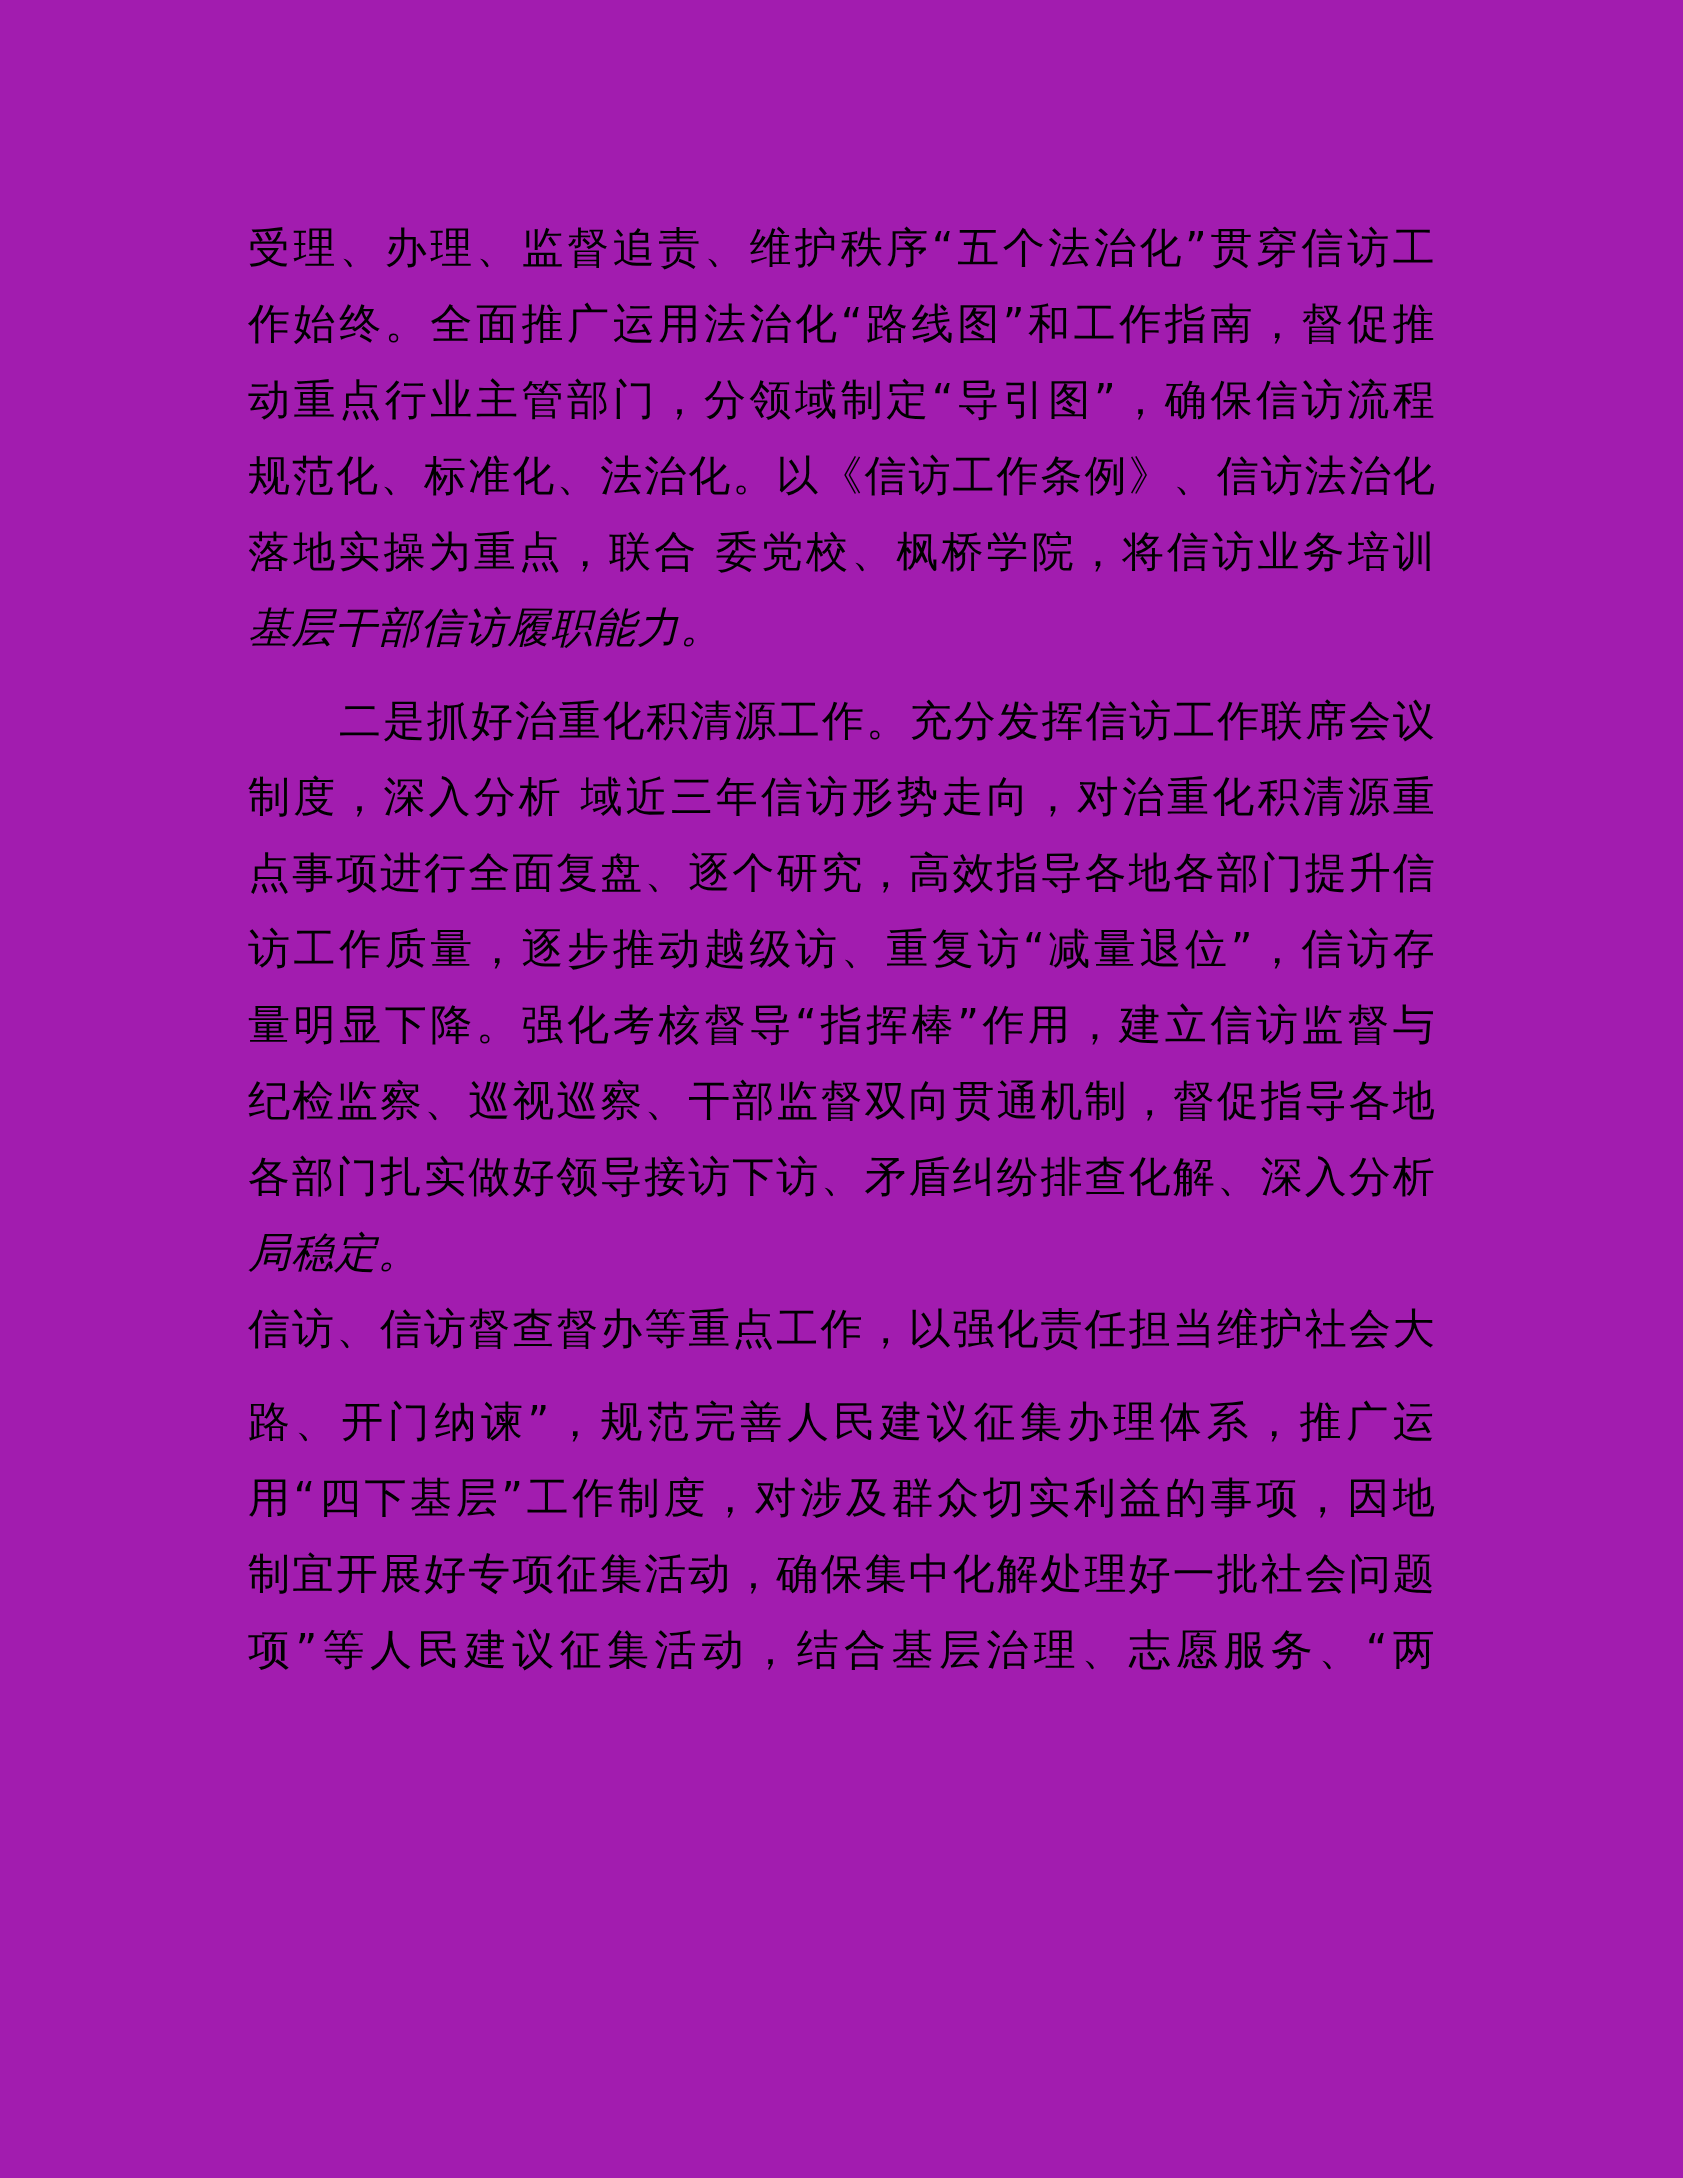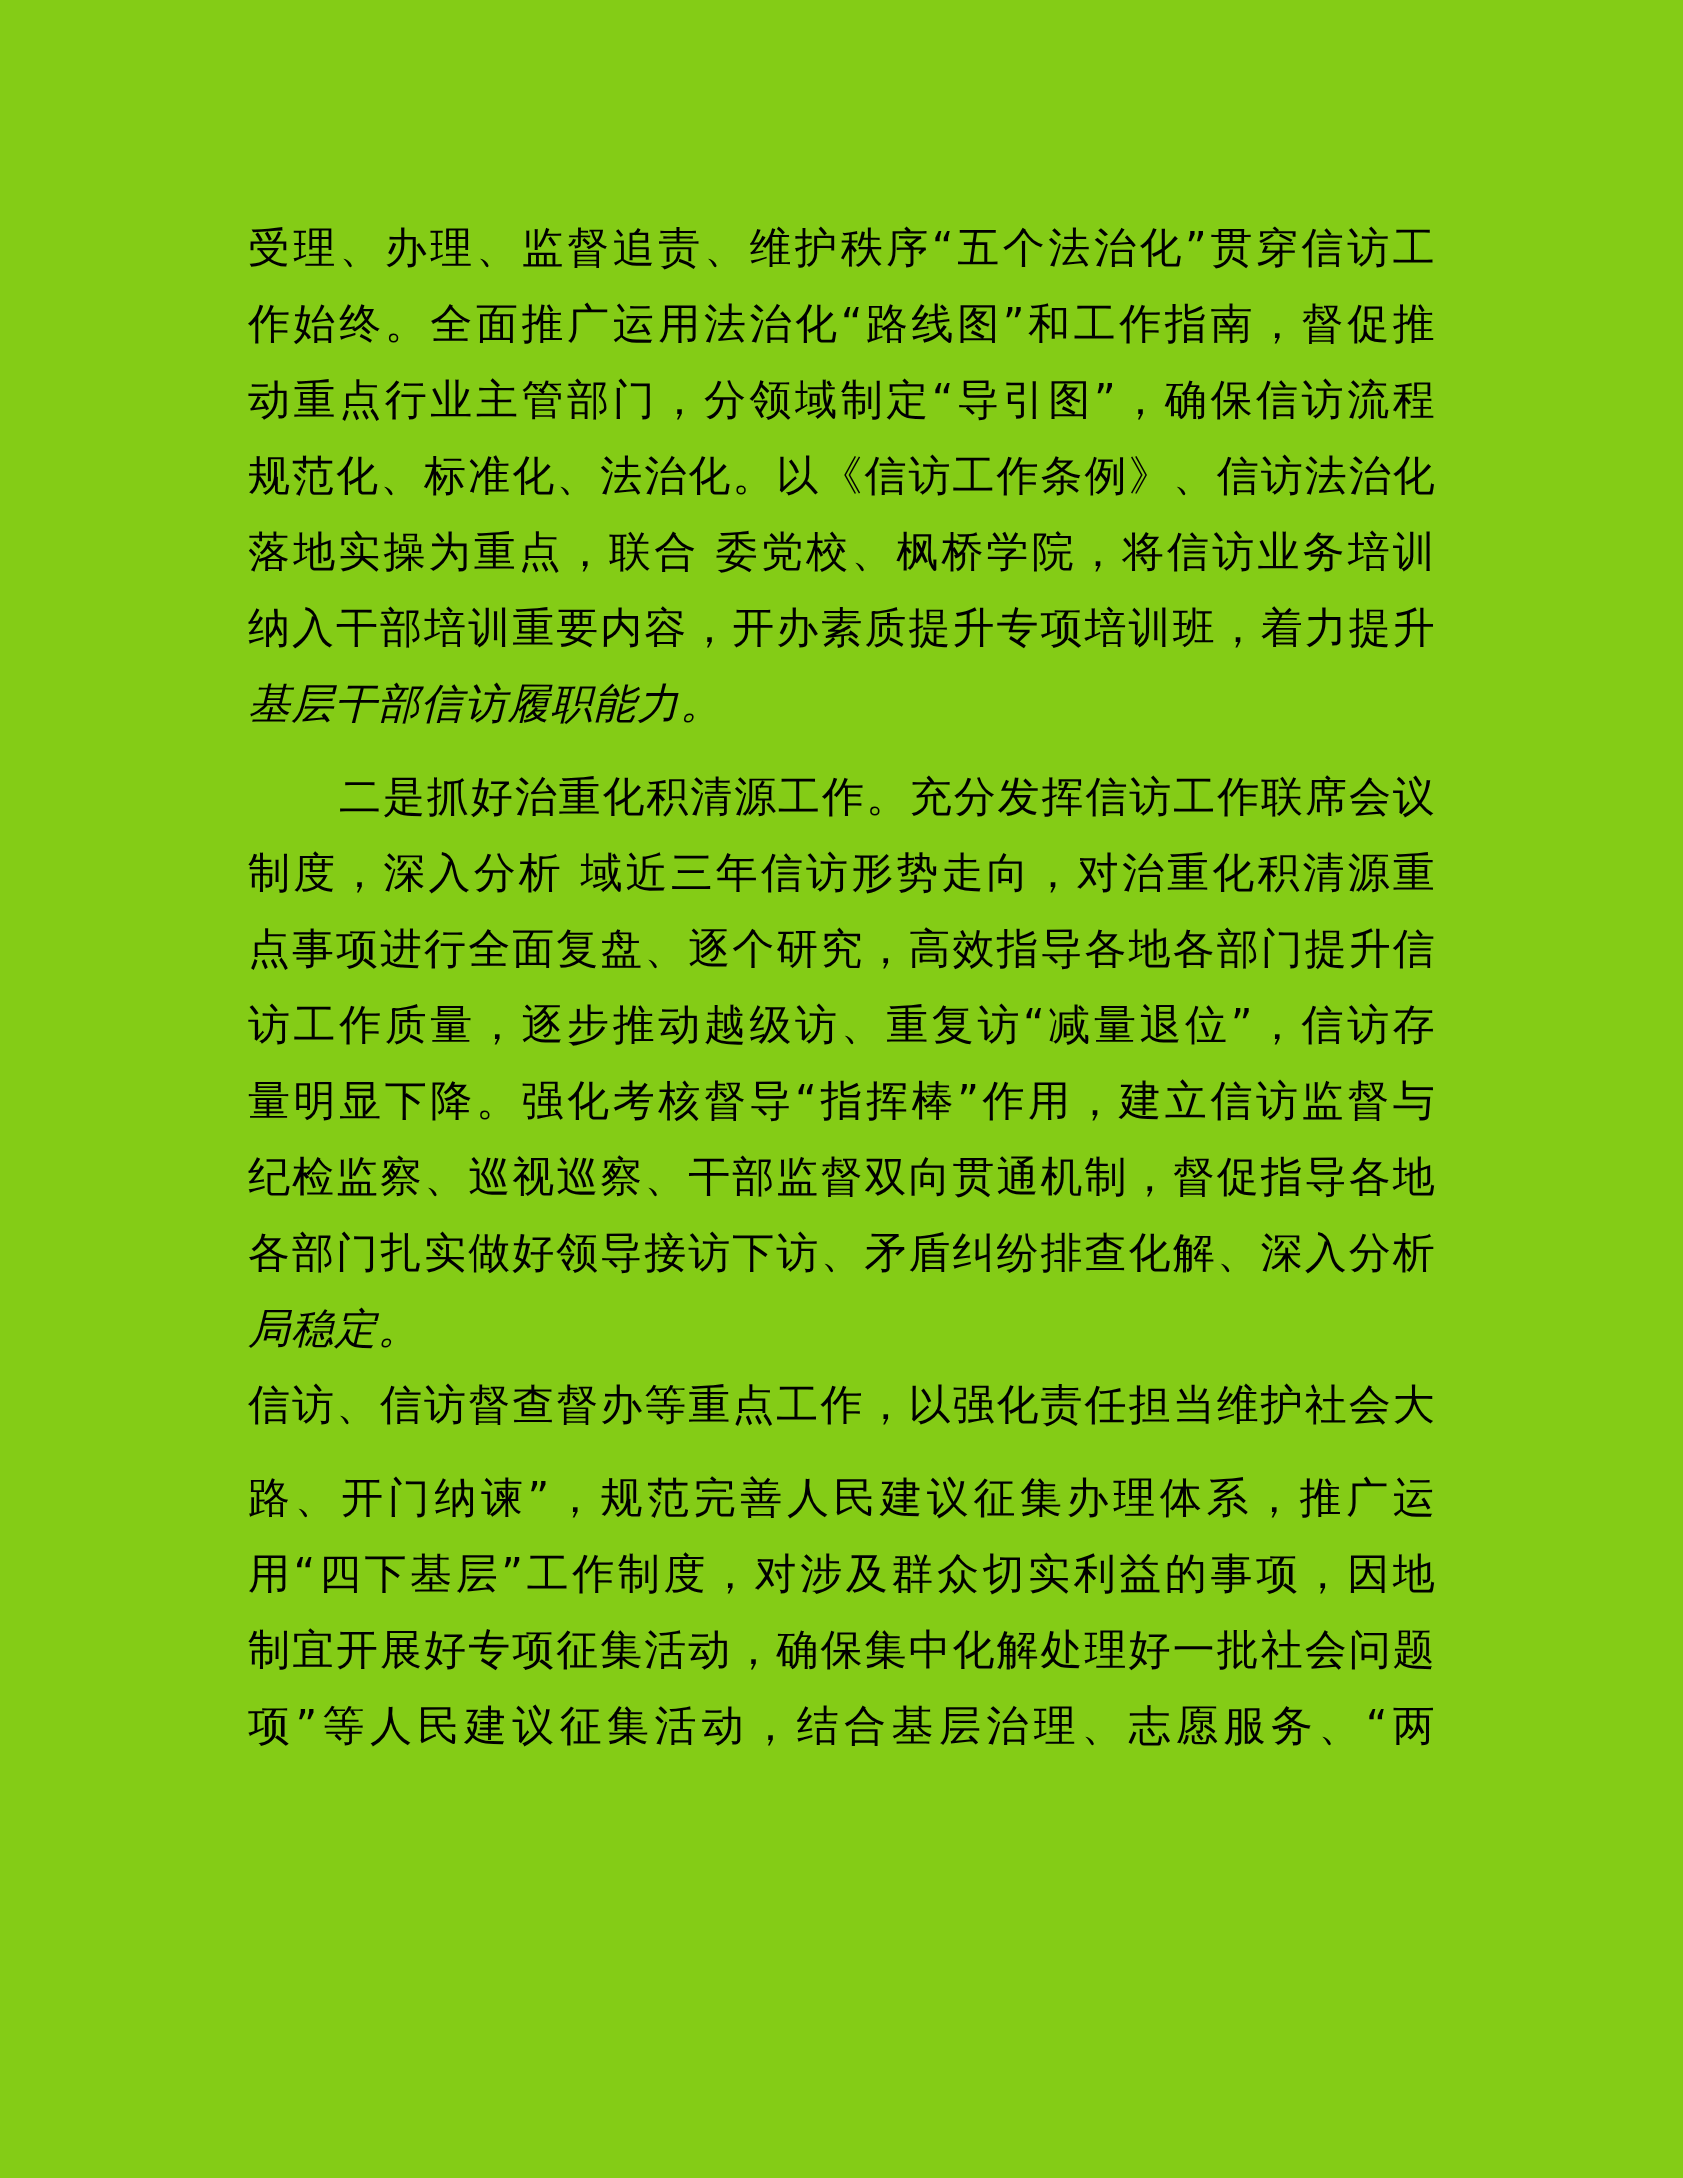--- a/index.html
+++ b/index.html
@@ -12,21 +12,21 @@
       height: 2178px;
       position: relative;
       overflow: hidden;
     }
     .page {
       position: absolute;
       left: 0;
       top: 0;
       width: 1683px;
       height: 2178px;
-      background: #84cc16;
+      background: #a21caf;
     }
     .content {
       position: absolute;
       left: 248px;
       top: 210px;
       width: 1188px;
       color: #000000;
       font-family: "DejaVu Sans", "Liberation Sans", sans-serif;
       font-size: 42px;
       line-height: 76px;
@@ -56,21 +56,20 @@
 
 <div class="page">
   <div class="content">
 
     <div class="para">
       <span class="line">受理、办理、监督追责、维护秩序“五个法治化”贯穿信访工</span>
       <span class="line">作始终。全面推广运用法治化“路线图”和工作指南，督促推</span>
       <span class="line">动重点行业主管部门，分领域制定“导引图”，确保信访流程</span>
       <span class="line">规范化、标准化、法治化。以《信访工作条例》、信访法治化</span>
       <span class="line">落地实操为重点，联合 委党校、枫桥学院，将信访业务培训</span>
-      <span class="line">纳入干部培训重要内容，开办素质提升专项培训班，着力提升</span>
       <span class="line last">基层干部信访履职能力。</span>
     </div>
 
     <div class="para">
       <span class="line" style="padding-left:91px;width:1097px;">二是抓好治重化积清源工作。充分发挥信访工作联席会议</span>
       <span class="line">制度，深入分析 域近三年信访形势走向，对治重化积清源重</span>
       <span class="line">点事项进行全面复盘、逐个研究，高效指导各地各部门提升信</span>
       <span class="line">访工作质量，逐步推动越级访、重复访“减量退位”，信访存</span>
       <span class="line">量明显下降。强化考核督导“指挥棒”作用，建立信访监督与</span>
       <span class="line">纪检监察、巡视巡察、干部监督双向贯通机制，督促指导各地</span>

